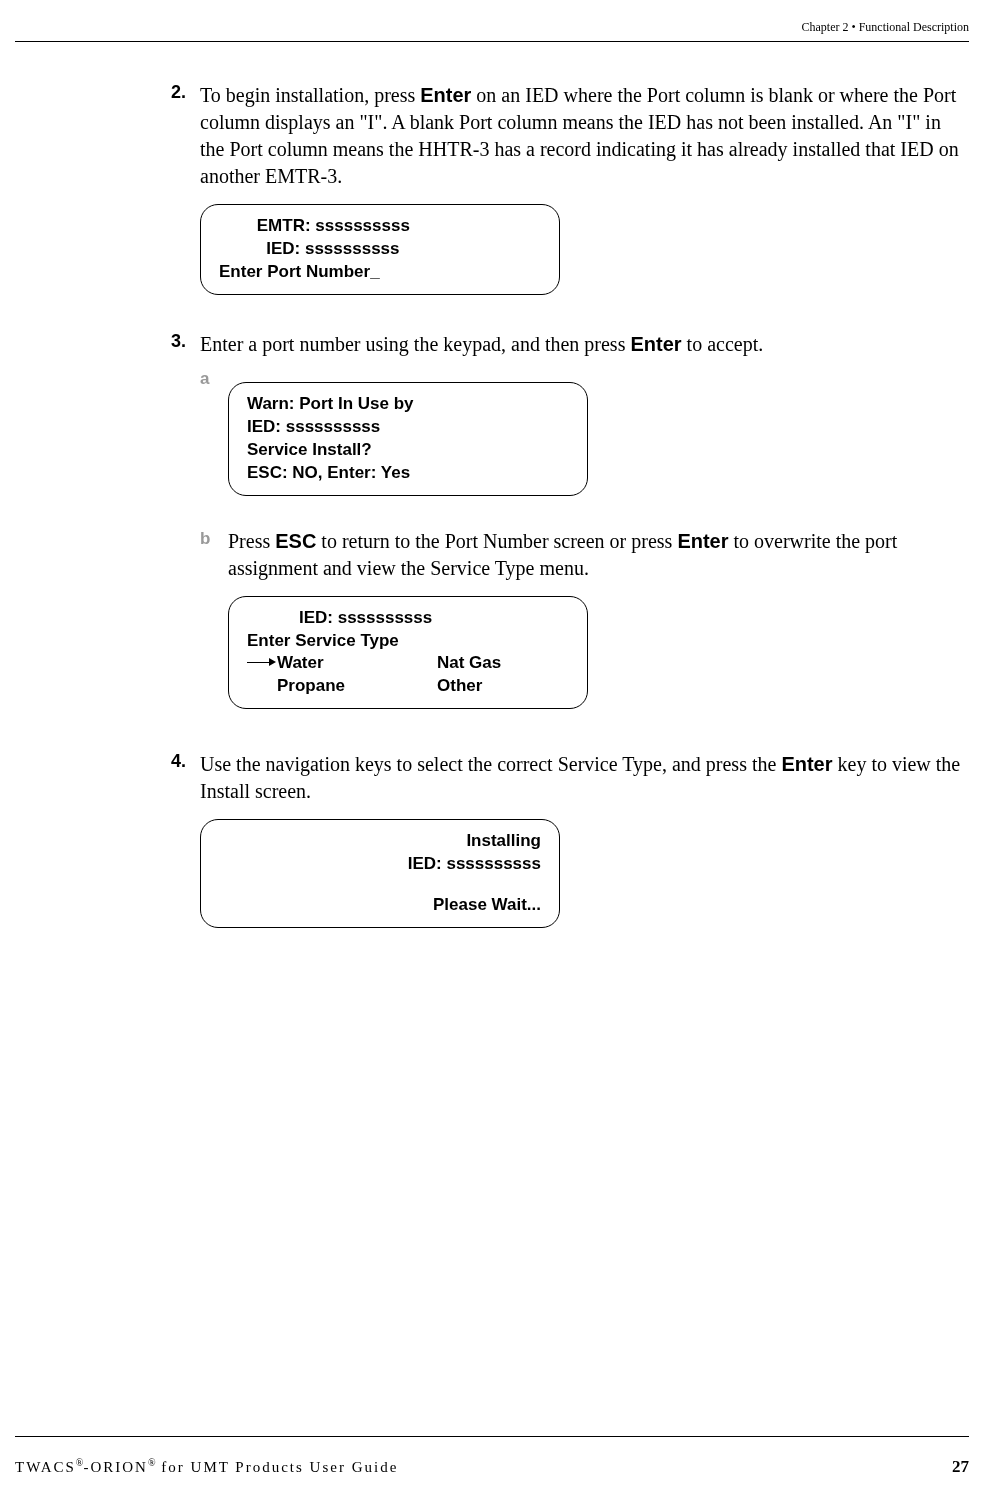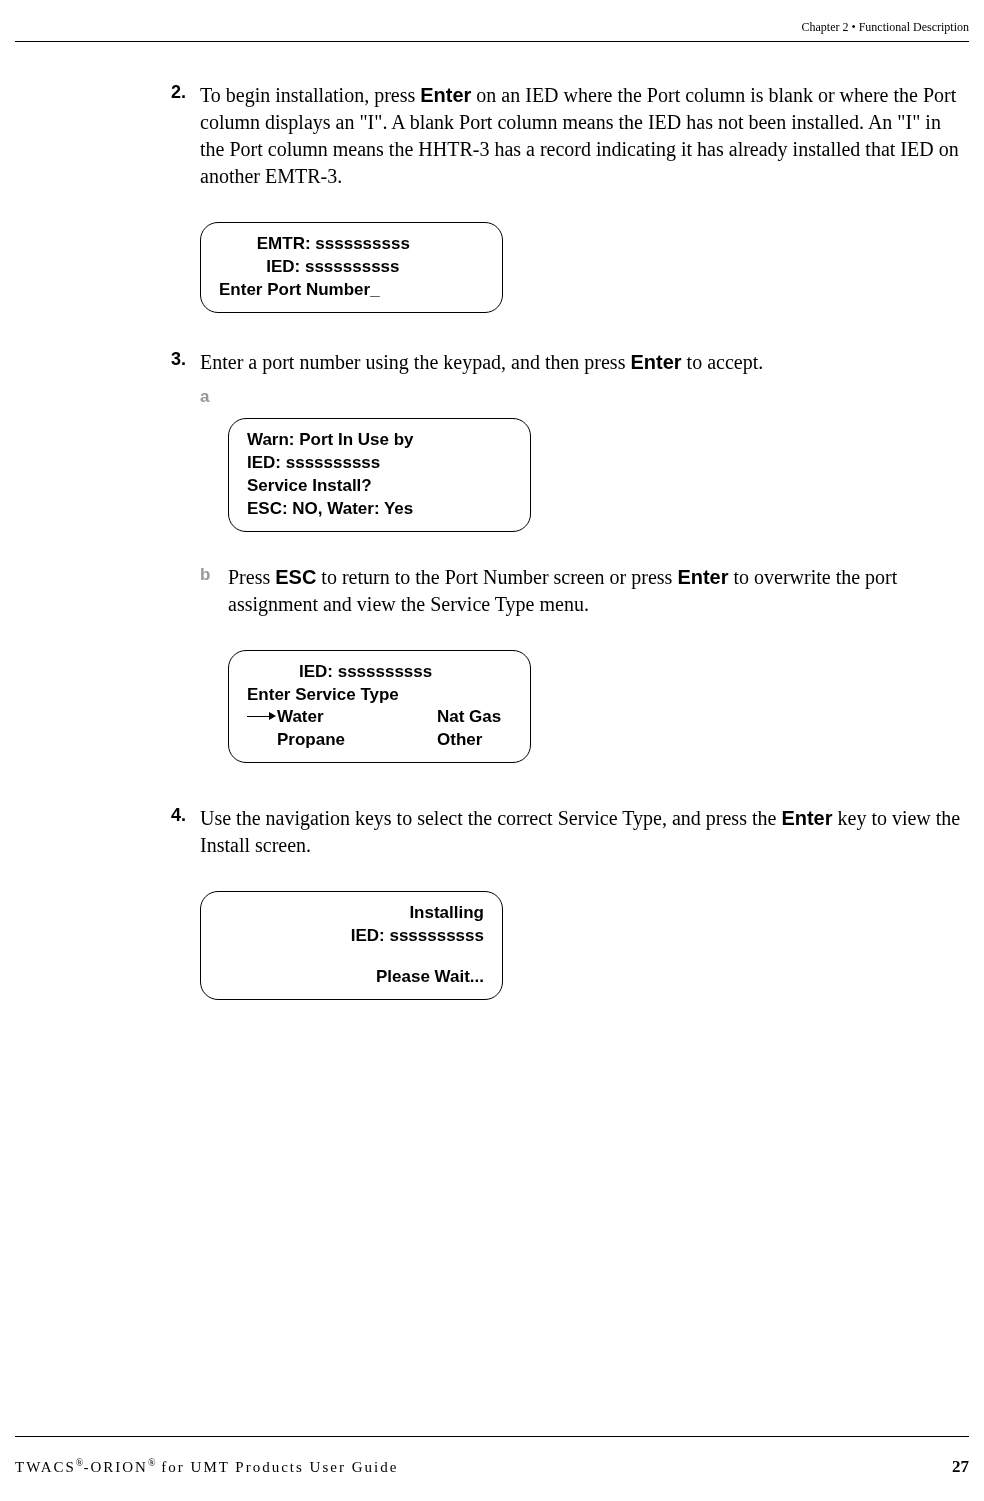--- a/index.html
+++ b/index.html
@@ -40,23 +40,23 @@
       flex: 1;
       line-height: 1.35;
     }
     .bold-sans {
       font-family: Arial, Helvetica, sans-serif;
       font-weight: bold;
     }
     .display-box {
       border: 1px solid #000;
       border-radius: 18px;
-      width: 303px;
+      width: 360px;
       padding: 10px 18px 10px 18px;
-      margin: 32px 0 22px 0;
+      margin: 14px 0 22px 0;
       font-family: Arial, Helvetica, sans-serif;
       font-weight: bold;
       font-size: 17px;
       line-height: 1.35;
     }
     .display-box .lines {
       white-space: pre;
     }
     .substep {
       display: flex;
@@ -154,21 +154,21 @@
     <div class="step-body">
       <span>Enter a port number using the keypad, and then press </span><span class="bold-sans">Enter</span><span> to accept.</span>
 
       <div class="substep">
         <div class="substep-letter">a</div>
         <div class="substep-body">
           <div class="display-box">
             <div class="lines">Warn: Port In Use by</div>
             <div class="lines">IED: ssssssssss</div>
             <div class="lines">Service Install?</div>
-            <div class="lines">ESC: NO, Water: Yes</div>
+            <div class="lines">ESC: NO, Enter: Yes</div>
           </div>
         </div>
       </div>
 
       <div class="substep">
         <div class="substep-letter">b</div>
         <div class="substep-body">
           <span>Press </span><span class="bold-sans">ESC</span><span> to return to the Port Number screen or press </span><span class="bold-sans">Enter</span><span> to overwrite the port assignment and view the Service Type menu.</span>
           <div class="display-box">
             <div class="lines">           IED: ssssssssss</div>

